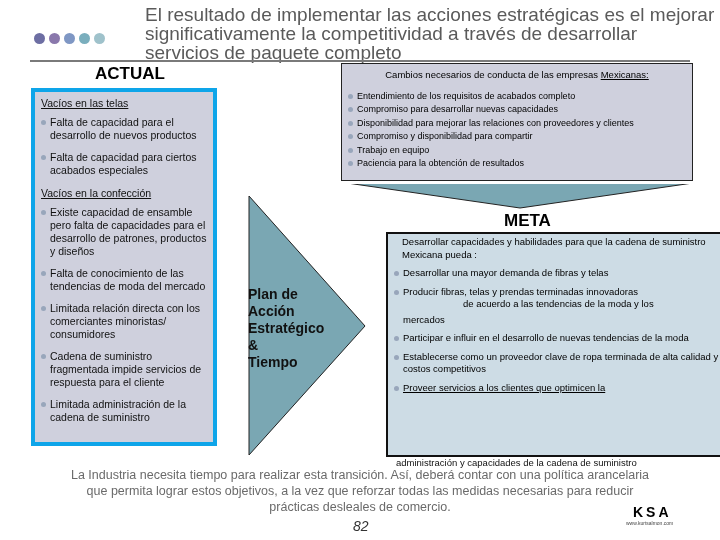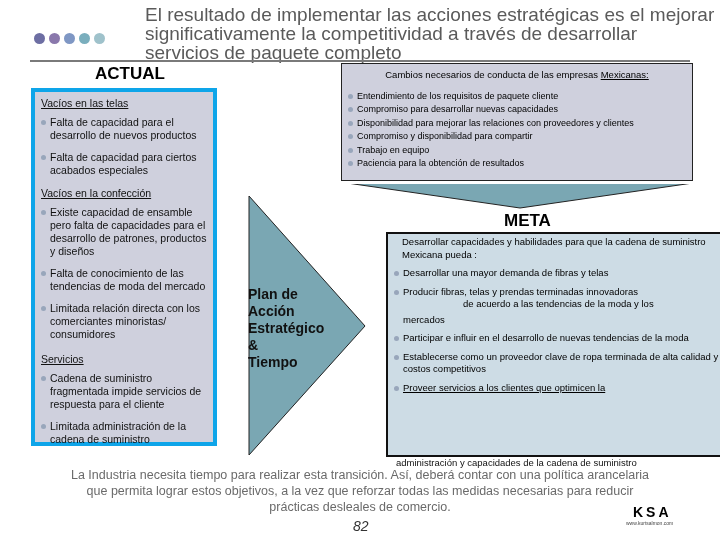--- a/index.html
+++ b/index.html
@@ -49,30 +49,29 @@
 
 <div class="abs actual-head">ACTUAL</div>
 <div class="abs box-left">
   <div class="sec">Vacíos en las telas</div>
   <div class="item bullet">Falta de capacidad para el desarrollo de nuevos productos</div>
   <div class="item bullet">Falta de capacidad para ciertos acabados especiales</div>
   <div class="sec" style="margin-top:10px">Vacíos en la confección</div>
   <div class="item bullet">Existe capacidad de ensamble pero falta de capacidades para el desarrollo de patrones, productos y diseños</div>
   <div class="item bullet">Falta de conocimiento de las tendencias de moda del mercado</div>
   <div class="item bullet">Limitada relación directa con los comerciantes minoristas/ consumidores</div>
-  <div class="sec" style="margin-top:12px">Servicios</div>
   <div class="item bullet">Cadena de suministro fragmentada impide servicios de respuesta para el cliente</div>
   <div class="item bullet">Limitada administración de la cadena de suministro</div>
 </div>
 
 <div class="abs box-tr">
   <div class="head">
     <span>Cambios necesarios de conducta de las empresas </span><u>Mexicanas:</u>
   </div>
-  <div class="item bullet">Entendimiento de los requisitos de paquete cliente</div>
+  <div class="item bullet">Entendimiento de los requisitos de acabados completo</div>
   <div class="item bullet">Compromiso para desarrollar nuevas capacidades</div>
   <div class="item bullet">Disponibilidad para mejorar las relaciones con proveedores y clientes</div>
   <div class="item bullet">Compromiso y disponibilidad para compartir</div>
   <div class="item bullet">Trabajo en equipo</div>
   <div class="item bullet">Paciencia para la obtención de resultados</div>
 </div>
 
 <svg class="abs" style="left:345px;top:180px" width="350" height="30">
   <polygon points="2,3 348,3 175,28" fill="#7aa7b3" stroke="#222" stroke-width="1"></polygon>
   <line x1="2" y1="3" x2="348" y2="3" stroke="#fff" stroke-width="2"></line>

